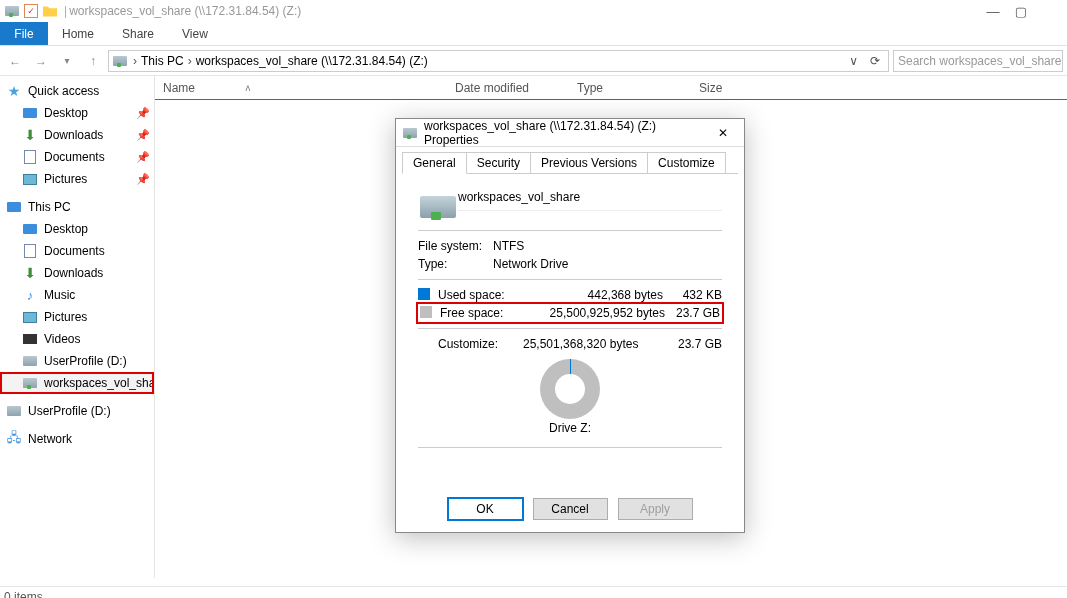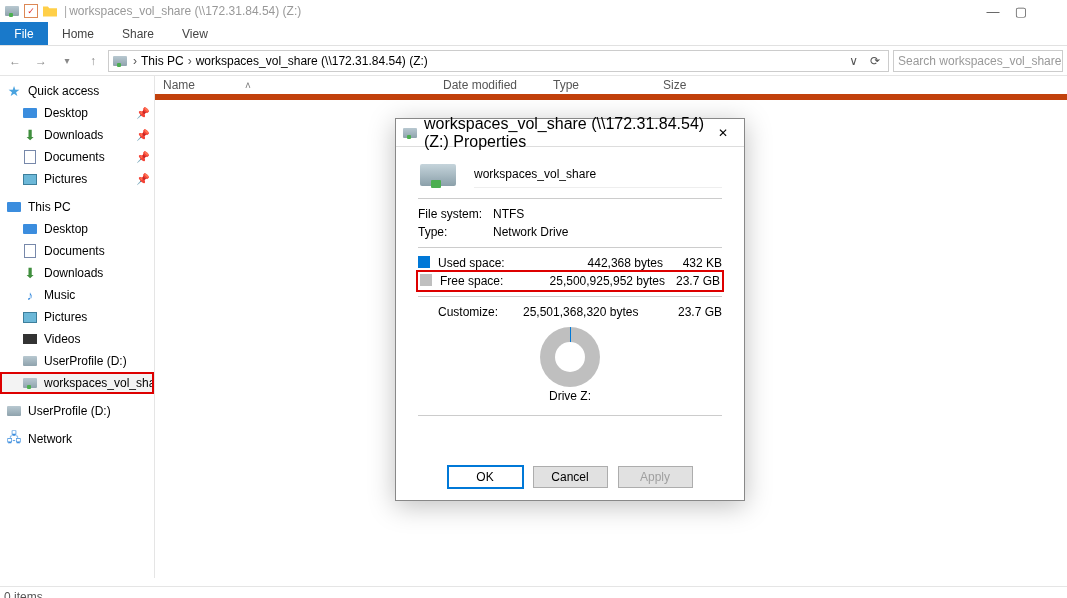--- a/index.html
+++ b/index.html
@@ -19,21 +19,21 @@
   .breadcrumb .bc-sep { padding:0 4px; color:#555;}
   .search-box { width:170px; border:1px solid #ccc; height:22px; display:flex; align-items:center; padding:0 4px; color:#999; overflow:hidden; white-space:nowrap;}
   .body-area { display:flex; height: calc(598px - 22px - 24px - 30px - 20px); }
   .nav-pane { width:155px; border-right:1px solid #e5e5e5; padding:4px 0; overflow:hidden; }
   .nav-group { margin-bottom: 6px; }
   .nav-head { display:flex; align-items:center; gap:6px; padding:3px 6px; font-size:12px; position:relative;}
   .nav-item { display:flex; align-items:center; gap:6px; padding:3px 6px 3px 22px; position:relative; white-space:nowrap; overflow:hidden;}
   .nav-item.sel { border:2px solid #d00; background:#f3f3f3; padding:1px 4px 1px 20px;}
   .nav-item .pin { position:absolute; right:4px; color:#888; font-size:11px;}
   .content-pane { flex:1; }
-  .col-headers { display:flex; border-bottom:6px solid #c2410c; height:24px; align-items:center; color:#555;}
+  .col-headers { display:flex; border-bottom:1px solid #c2410c; height:24px; align-items:center; color:#555;gap:12px;}
   .col { padding: 0 8px; }
   .status-bar { height:20px; border-top:1px solid #e5e5e5; display:flex; align-items:center; padding:0 4px; color:#555;margin-top:8px;}
   .status-bar .divider { flex:1; }
 
   
   .ico { width:16px; height:16px; display:inline-flex; align-items:center; justify-content:center; flex-shrink:0;}
   .folder-sm { background:#ffcf48; width:14px; height:11px; clip-path: polygon(0 10%, 35% 10%, 45% 25%, 100% 25%, 100% 100%, 0 100%);}
   .drive-sm { width:14px; height:10px; background:linear-gradient(#b8c8d0,#8fa3ad); border-radius:1px; position:relative;}
   .drive-sm.net::after{content:"";position:absolute;width:4px;height:4px;background:#4caf50;bottom:-1px;left:4px;border-radius:1px;}
   .monitor-sm {width:14px;height:10px;background:#3b8dde;border-radius:1px;}
@@ -42,21 +42,21 @@
   .doc-ico{width:12px;height:14px;border:1px solid #78a;background:#fff;}
   .pic-ico{width:14px;height:11px;background:#6cb8d8;border:1px solid #3d7f9c;}
   .music-ico{color:#3b8dde;font-size:13px;}
   .vid-ico{width:14px;height:10px;background:#333;position:relative;}
   .net-ico{color:#3b8dde;font-size:13px;}
 
   
   .dialog { position:absolute; left:395px; top:118px; width:350px; border:1px solid #888; background:#fff; box-shadow:0 5px 25px rgba(0,0,0,.25);}
   .dlg-title { height:28px; display:flex; align-items:center; padding:0 6px; border-bottom:1px solid #ddd;}
   .dlg-title .ico { margin-right:6px;}
-  .dlg-title .t { flex:1; font-size:16px;}
+  .dlg-title .t { flex:1; font-size:12px;}
   .dlg-close { width:30px; text-align:center;}
   .dlg-body { padding:4px 6px 0 6px; background:#fff; border-top:1px solid #fff;}
   .tab-row { display:flex; gap:0; border-bottom:1px solid #ccc; margin-bottom:10px;}
   .tab-item { padding:3px 10px; border:1px solid #ccc; border-bottom:none; margin-right:-1px; background:#fff; position:relative;}
   .tab-item.active { background:#fff; z-index:1; border-bottom:1px solid #fff; margin-bottom:-1px;}
   .inner { padding: 6px 16px 6px 16px;}
   .row { display:flex; padding:2px 0; font-size:12px;}
   .row .k { width:75px;}
   .row .v1 { width:140px;}
   .row .v2 { flex:1;}
@@ -243,22 +243,28 @@
 
 <div class="dialog">
   <div class="dlg-title">
     <span class="ico">
         <span class="drive-sm net"></span>
       </span>
     <span class="t">workspaces_vol_share (\\172.31.84.54) (Z:) Properties</span>
     <span class="dlg-close">✕</span>
   </div>
   <div class="dlg-body">
+    <div class="tab-row">
+      <div class="tab-item active">General</div>
+      <div class="tab-item">Security</div>
+      <div class="tab-item">Previous Versions</div>
+      <div class="tab-item">Customize</div>
+    </div>
     <div class="inner">
-      <div style="display:flex; align-items:flex-end; gap:16px; margin-bottom:10px;">
+      <div style="display:flex; align-items:flex-start; gap:0; margin-bottom:10px;">
         <span style="width:40px;height:30px;display:inline-block;position:relative;">
           <span style="position:absolute;inset:6px 2px 2px 2px;background:linear-gradient(#c5d4db,#8ba0aa);border-radius:2px;"></span>
           <span style="position:absolute;width:10px;height:8px;background:#4caf50;bottom:0;left:13px;border-radius:1px;"></span>
         </span>
         <span style="border-bottom:1px solid #eee; flex:1; padding-bottom:6px;">workspaces_vol_share</span>
       </div>
       <div class="hr"></div>
       <div class="row">
           <span class="k">File system:</span>
           <span>NTFS</span>

